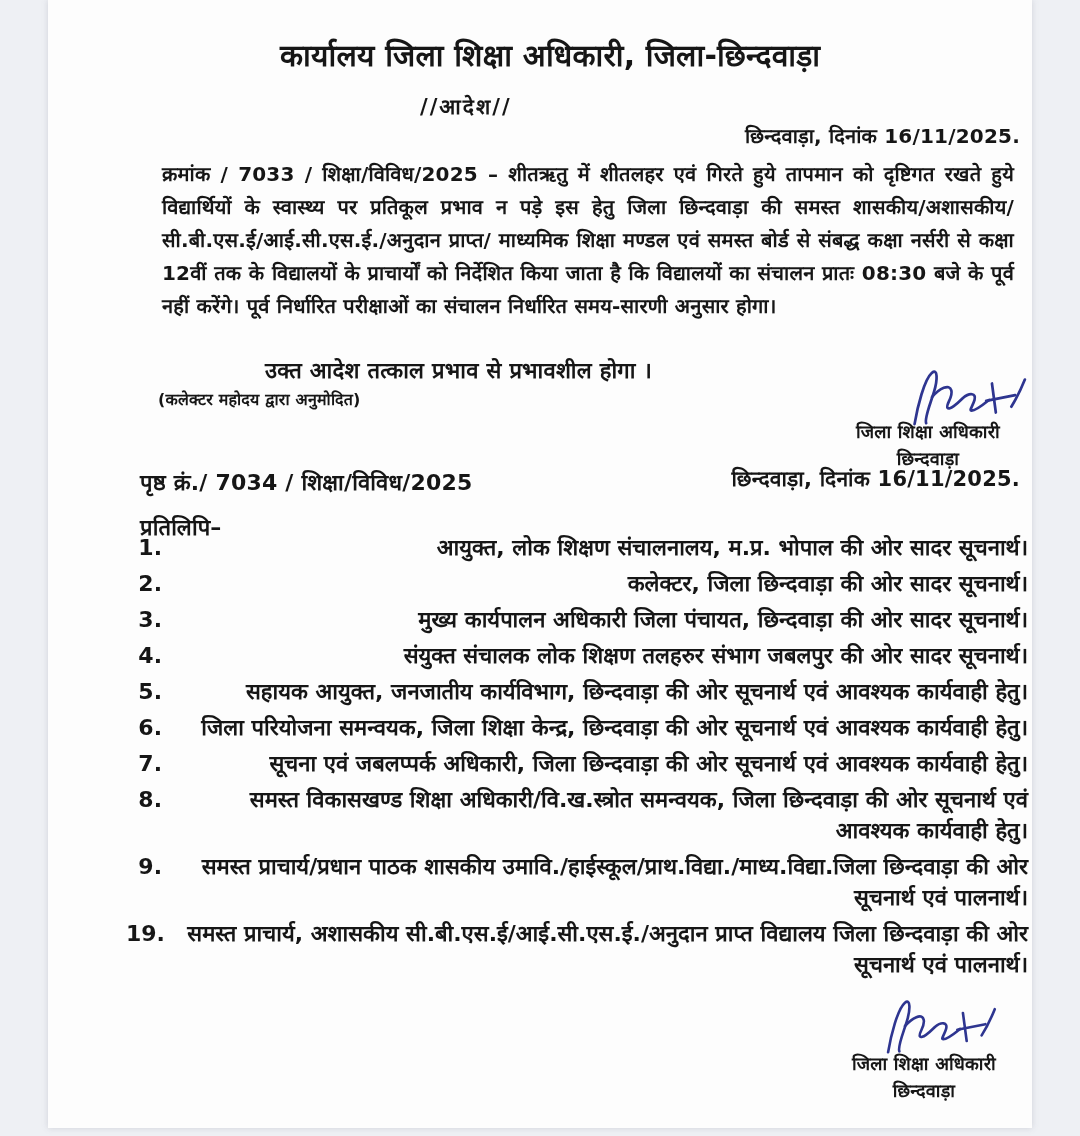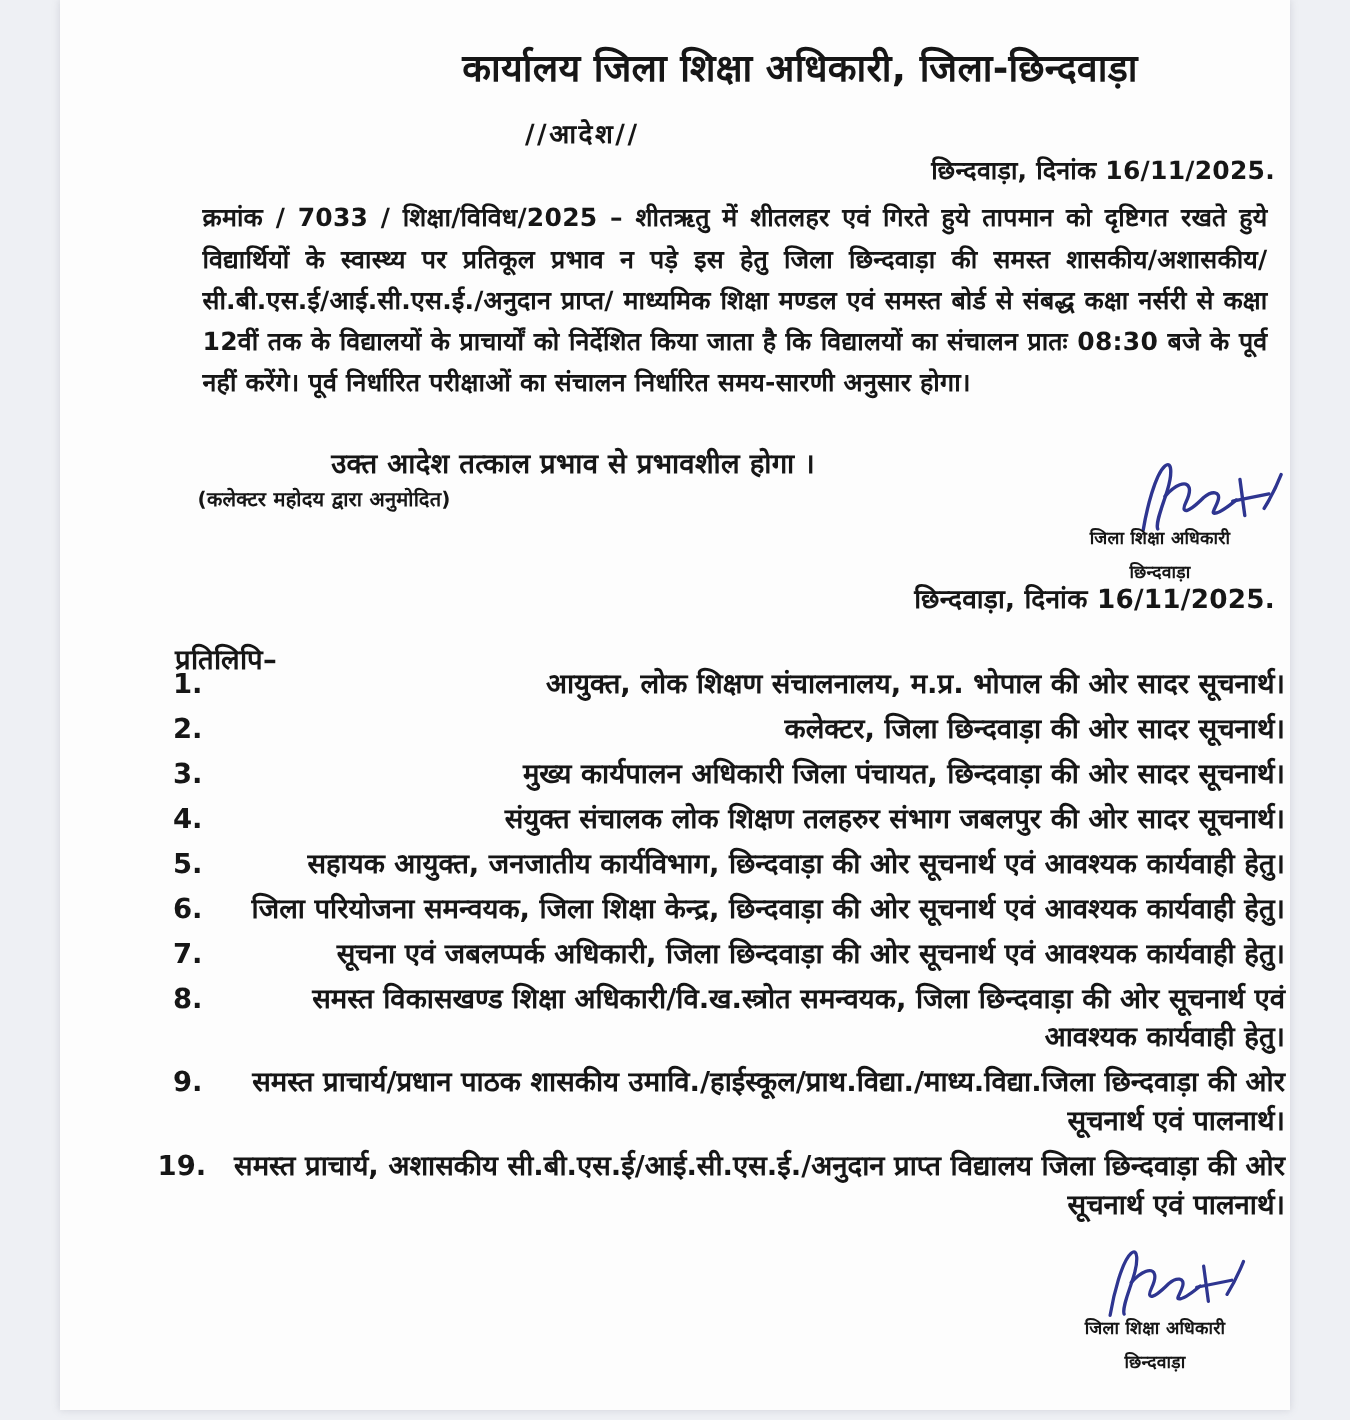--- a/index.html
+++ b/index.html
@@ -22,21 +22,21 @@
     box-shadow:0 0 6px rgba(120,120,140,0.25);
   }
   .abs{position:absolute;}
   .doc-text{
     color:#161616;
     font-weight:700;
     letter-spacing:0.2px;
   }
   .office-title{
     left:280px;top:36px;width:720px;
-    text-align:center;
+    text-align:left;
     font-size:30px;line-height:40px;
   }
   .order-heading{
     left:420px;top:92px;width:320px;
     text-align:left;
     font-size:21px;letter-spacing:2px;
   }
   .place-date-top{
     left:690px;top:122px;width:330px;
     text-align:right;font-size:20px;
@@ -46,21 +46,21 @@
     font-size:20px;line-height:33px;
     text-align:justify;
   }
   .effect-line{
     left:265px;top:354px;font-size:22px;
   }
   .approval-line{
     left:158px;top:388px;font-size:16px;
   }
   .sig-block{
-    text-align:center;font-size:14px;line-height:27px;
+    text-align:center;font-size:18px;line-height:27px;
   }
   .sig-block-top{left:828px;top:418px;width:200px;}
   .sig-block-bottom{left:818px;top:1050px;width:212px;}
   .sig-ink{position:absolute;}
   .sig-ink-top{left:892px;top:368px;width:138px;height:60px;}
   .sig-ink-bottom{left:858px;top:998px;width:150px;height:58px;}
   .sig-ink path{fill:none;stroke:#2e3590;stroke-width:2.8;stroke-linecap:round;stroke-linejoin:round;}
   .ref-line{
     left:140px;top:466px;font-size:22px;
   }
@@ -112,20 +112,21 @@
     <path d="M40,30 C48,21 58,16 60,23 C62,30 54,38 56,41 C58,44 66,37 72,31 C79,25 86,26 84,33 C82,40 78,44 81,44 C86,44 94,37 99,33"></path>
     <path d="M102,16 L106,46"></path>
     <path d="M96,34 L126,28"></path>
     <path d="M122,40 C127,32 132,22 136,12"></path>
   </svg>
   <div class="abs doc-text sig-block sig-block-top">
     <div>जिला शिक्षा अधिकारी</div>
     <div>छिन्दवाड़ा</div>
   </div>
 
+  <div class="abs doc-text ref-line">पृष्ठ क्रं./ 7034 / शिक्षा/विविध/2025</div>
 
   <div class="abs doc-text place-date-bottom">छिन्दवाड़ा, दिनांक 16/11/2025.</div>
 
   <div class="abs doc-text copy-label">प्रतिलिपि–</div>
 
   <div class="abs copy-list">
 
   <div class="copy-item">
       <span class="num">1.</span>
       <span class="txt">आयुक्त, लोक शिक्षण संचालनालय, म.प्र. भोपाल की ओर सादर सूचनार्थ।</span>

